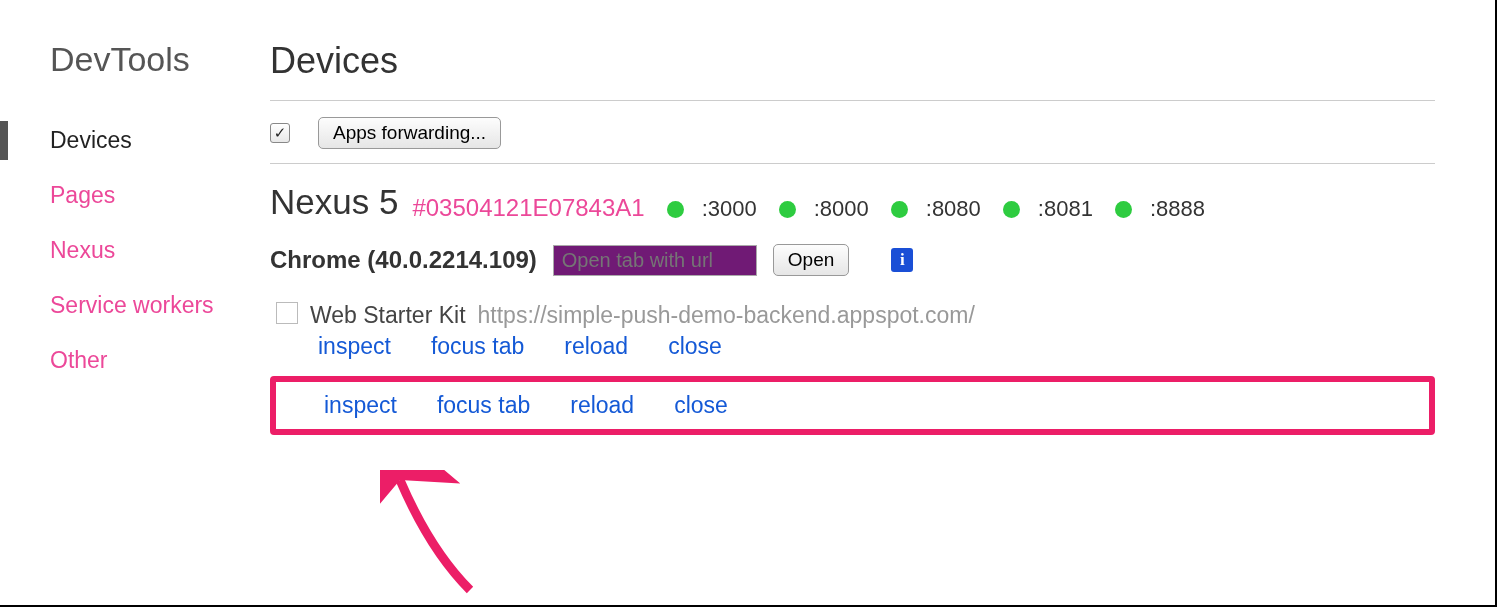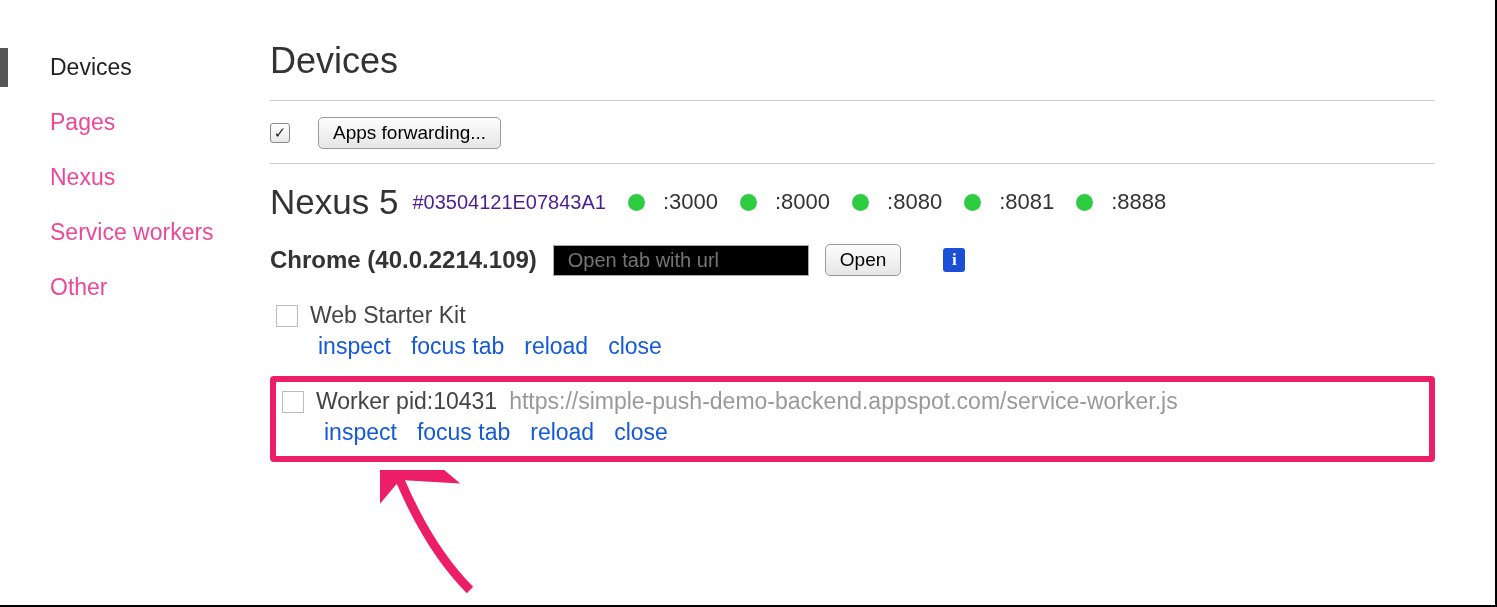--- a/index.html
+++ b/index.html
@@ -88,43 +88,43 @@
     font-size: 19px;
     padding: 4px 14px;
     border: 1px solid #999;
     border-radius: 5px;
     background: linear-gradient(#fdfdfd,#e6e6e6);
     cursor: pointer;
   }
   .hr2 { border: none; border-top: 1px solid #ccc; margin: 14px 0 18px; }
   .device-row {
     display: flex;
-    align-items: center;
+    align-items: flex-end;
     gap: 14px;
     flex-wrap: wrap;
     margin-bottom: 22px;
   }
   .device-name { font-size: 35px; color: #333; }
-  .device-id { font-size: 20px; color: #4c1d95; }
+  .device-id { font-size: 24px; color: #ec4899; }
   .port { display: inline-flex; align-items: center; gap: 18px; font-size: 22px; color: #333; margin-left: 8px;}
   .dot { width: 17px; height: 17px; border-radius: 50%; background: #2ecc40; display: inline-block;}
   .browser-row {
     display: flex;
     align-items: center;
     gap: 16px;
     margin-bottom: 20px;
   }
   .browser-label { font-size: 24px; font-weight: 700; }
   .url-input {
     font-size: 20px;
-    padding: 3px 14px;
-    width: 256px;
+    padding: 3px 8px;
+    width: 204px;
     border: 1px solid #aaa;
     color: #999;
-    background: #000000;
+    background: #701a75;
   }
   .info-icon {
     width: 22px; height: 24px;
     background: #1a4fd6;
     color: #fff;
     border-radius: 3px;
     display: inline-flex;
     align-items: center;
     justify-content: center;
     font-family: Georgia, serif;
@@ -135,52 +135,52 @@
   .target {
     padding: 6px 6px 10px 6px;
     margin-bottom: 6px;
   }
   .target.highlighted {
     border: 6px solid #ec1e67;
     border-radius: 4px;
   }
   .target-top {
     display: flex;
-    align-items: center;
     gap: 12px;
   }
   .chk {
     width: 22px; height: 22px;
     border: 1.5px solid #bbb;
     background: #fff;
   }
   .target-title { font-size: 23px; color: #444; }
   .target-url { font-size: 23px; color: #999; }
   .actions {
     margin: 4px 0 0 42px;
     display: flex;
-    gap: 20px;
+    gap: 40px;
   }
   .action-link {
     font-size: 23px;
     color: #1459d6;
     cursor: pointer;
   }
   .arrow {
     position: absolute;
     left: 380px;
     top: 470px;
     pointer-events: none;
   }
 </style>
 </head>
 <body>
 
 <div class="layout">
   <aside class="sidebar">
+    <div class="sidebar-title">DevTools</div>
     <div class="sidebar-item active">Devices</div>
     <div class="sidebar-item">Pages</div>
     <div class="sidebar-item">Nexus</div>
     <div class="sidebar-item">Service workers</div>
     <div class="sidebar-item">Other</div>
   </aside>
 
   <main class="main">
     <h1 class="page-title">Devices</h1>
     <hr class="hr">
@@ -223,35 +223,31 @@
       <span class="browser-label">Chrome (40.0.2214.109)</span>
       <input class="url-input" placeholder="Open tab with url" style="">
       <button class="btn">Open</button>
       <span class="info-icon">i</span>
     </div>
 
     <div class="target">
       <div class="target-top">
         <span class="chk"></span>
         <span class="target-title">Web Starter Kit</span>
+        <span class="target-url">https://simple-push-demo-backend.appspot.com/</span>
       </div>
       <div class="actions">
         <span class="action-link">inspect</span>
         <span class="action-link">focus tab</span>
         <span class="action-link">reload</span>
         <span class="action-link">close</span>
       </div>
     </div>
 
     <div class="target highlighted">
-      <div class="target-top">
-        <span class="chk"></span>
-        <span class="target-title">Worker pid:10431</span>
-        <span class="target-url">https://simple-push-demo-backend.appspot.com/service-worker.js</span>
-      </div>
       <div class="actions">
         <span class="action-link">inspect</span>
         <span class="action-link">focus tab</span>
         <span class="action-link">reload</span>
         <span class="action-link">close</span>
       </div>
     </div>
   </main>
 </div>
 

